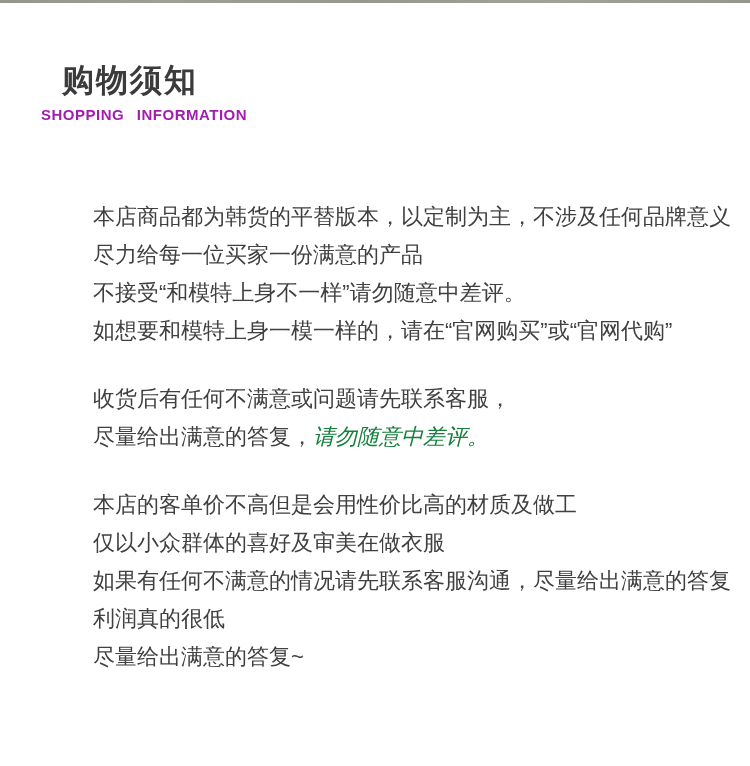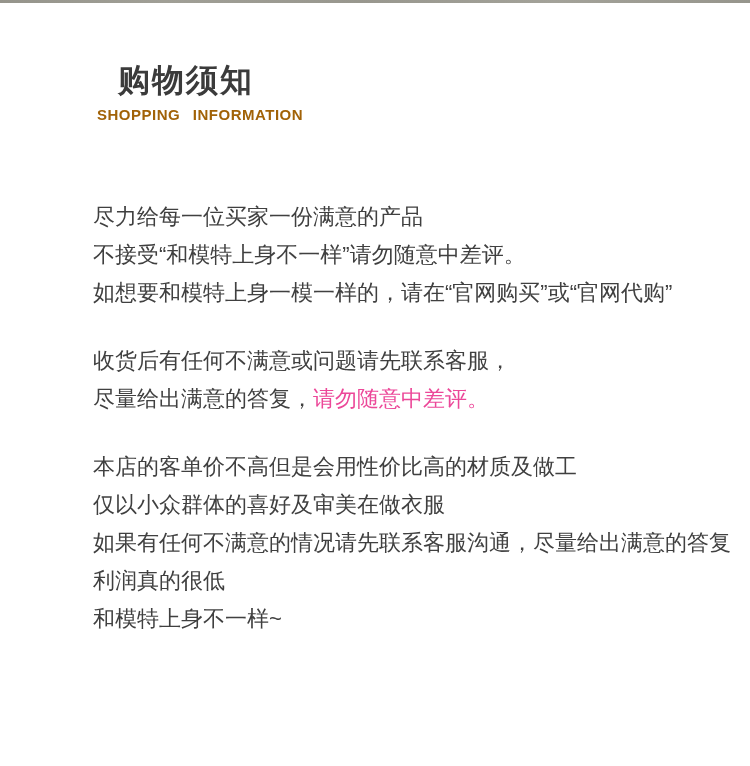--- a/index.html
+++ b/index.html
@@ -16,84 +16,86 @@
   }
   .top-strip {
     position: absolute;
     top: 0;
     left: 0;
     width: 750px;
     height: 3px;
     background: linear-gradient(90deg, #95948b 0%, #a09f96 22%, #98978e 48%, #a3a299 74%, #96958c 100%);
   }
   header {
-    padding: 62px 0 0 97px;
+    padding: 62px 0 0 41px;
   }
   h1.page-title {
     margin: 0;
     padding-left: 21px;
     font-size: 32px;
     line-height: 1.15;
     font-weight: bold;
     color: #3b3b3b;
     letter-spacing: 2px;
   }
   .page-subtitle {
     margin: 7px 0 4px 0;
     font-size: 15px;
     font-weight: bold;
-    color: #a16207;
+    color: #a21caf;
     letter-spacing: 0.5px;
     word-spacing: 8px;
   }
   main.notice-content {
     margin: 75px 28px 0 93px;
     font-size: 22px;
     line-height: 38px;
     color: #404040;
   }
   main.notice-content p {
     margin: 0 0 30px 0;
   }
   .line {
     display: block;
     white-space: nowrap;
   }
   .red-warning {
-    color: #ec4899;
+    color: #15803d;
+    font-style: italic;
   }
 </style>
 </head>
 <body>
 
 <div class="page">
 
   <div class="top-strip"></div>
 
   <header>
     <h1 class="page-title">购物须知</h1>
     <div class="page-subtitle">SHOPPING INFORMATION</div>
   </header>
 
   <main class="notice-content">
 
     <p>
+      <span class="line">本店商品都为韩货的平替版本，以定制为主，不涉及任何品牌意义</span>
       <span class="line">尽力给每一位买家一份满意的产品</span>
       <span class="line">不接受“和模特上身不一样”请勿随意中差评。</span>
       <span class="line">如想要和模特上身一模一样的，请在“官网购买”或“官网代购”</span>
     </p>
 
     <p>
       <span class="line">收货后有任何不满意或问题请先联系客服，</span>
       <span class="line"><span>尽量给出满意的答复，</span><span class="red-warning">请勿随意中差评。</span></span>
     </p>
 
     <p>
       <span class="line">本店的客单价不高但是会用性价比高的材质及做工</span>
       <span class="line">仅以小众群体的喜好及审美在做衣服</span>
       <span class="line">如果有任何不满意的情况请先联系客服沟通，尽量给出满意的答复</span>
       <span class="line">利润真的很低</span>
-      <span class="line">和模特上身不一样~</span>
+      <span class="line">尽量给出满意的答复~</span>
     </p>
 
   </main>
 
 </div>
 
 </body></html>

